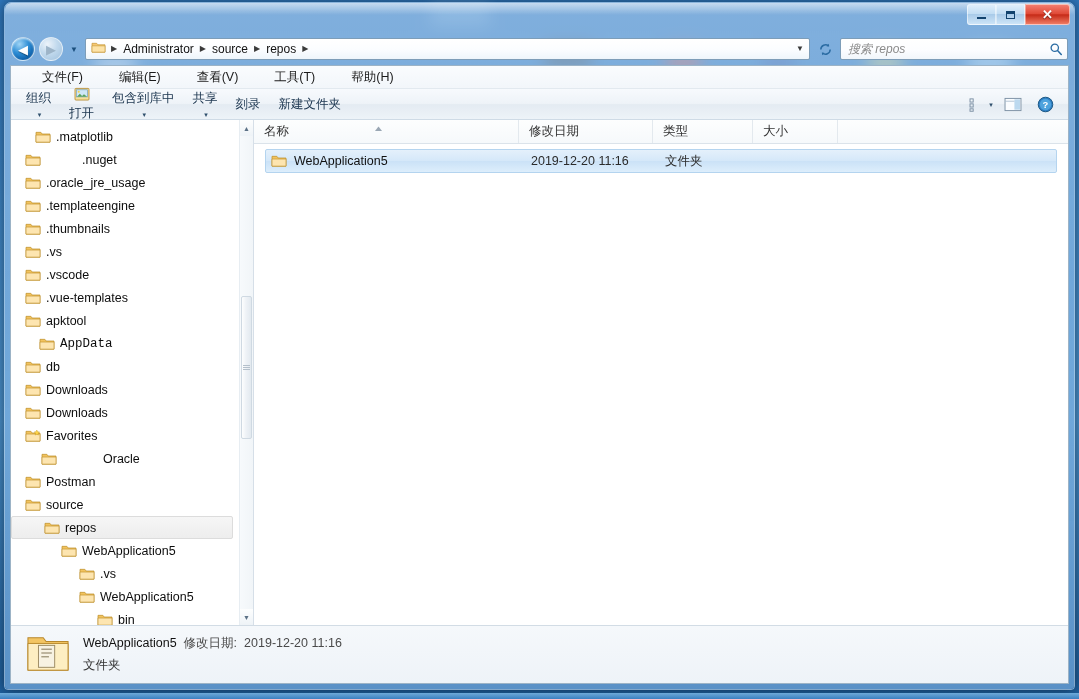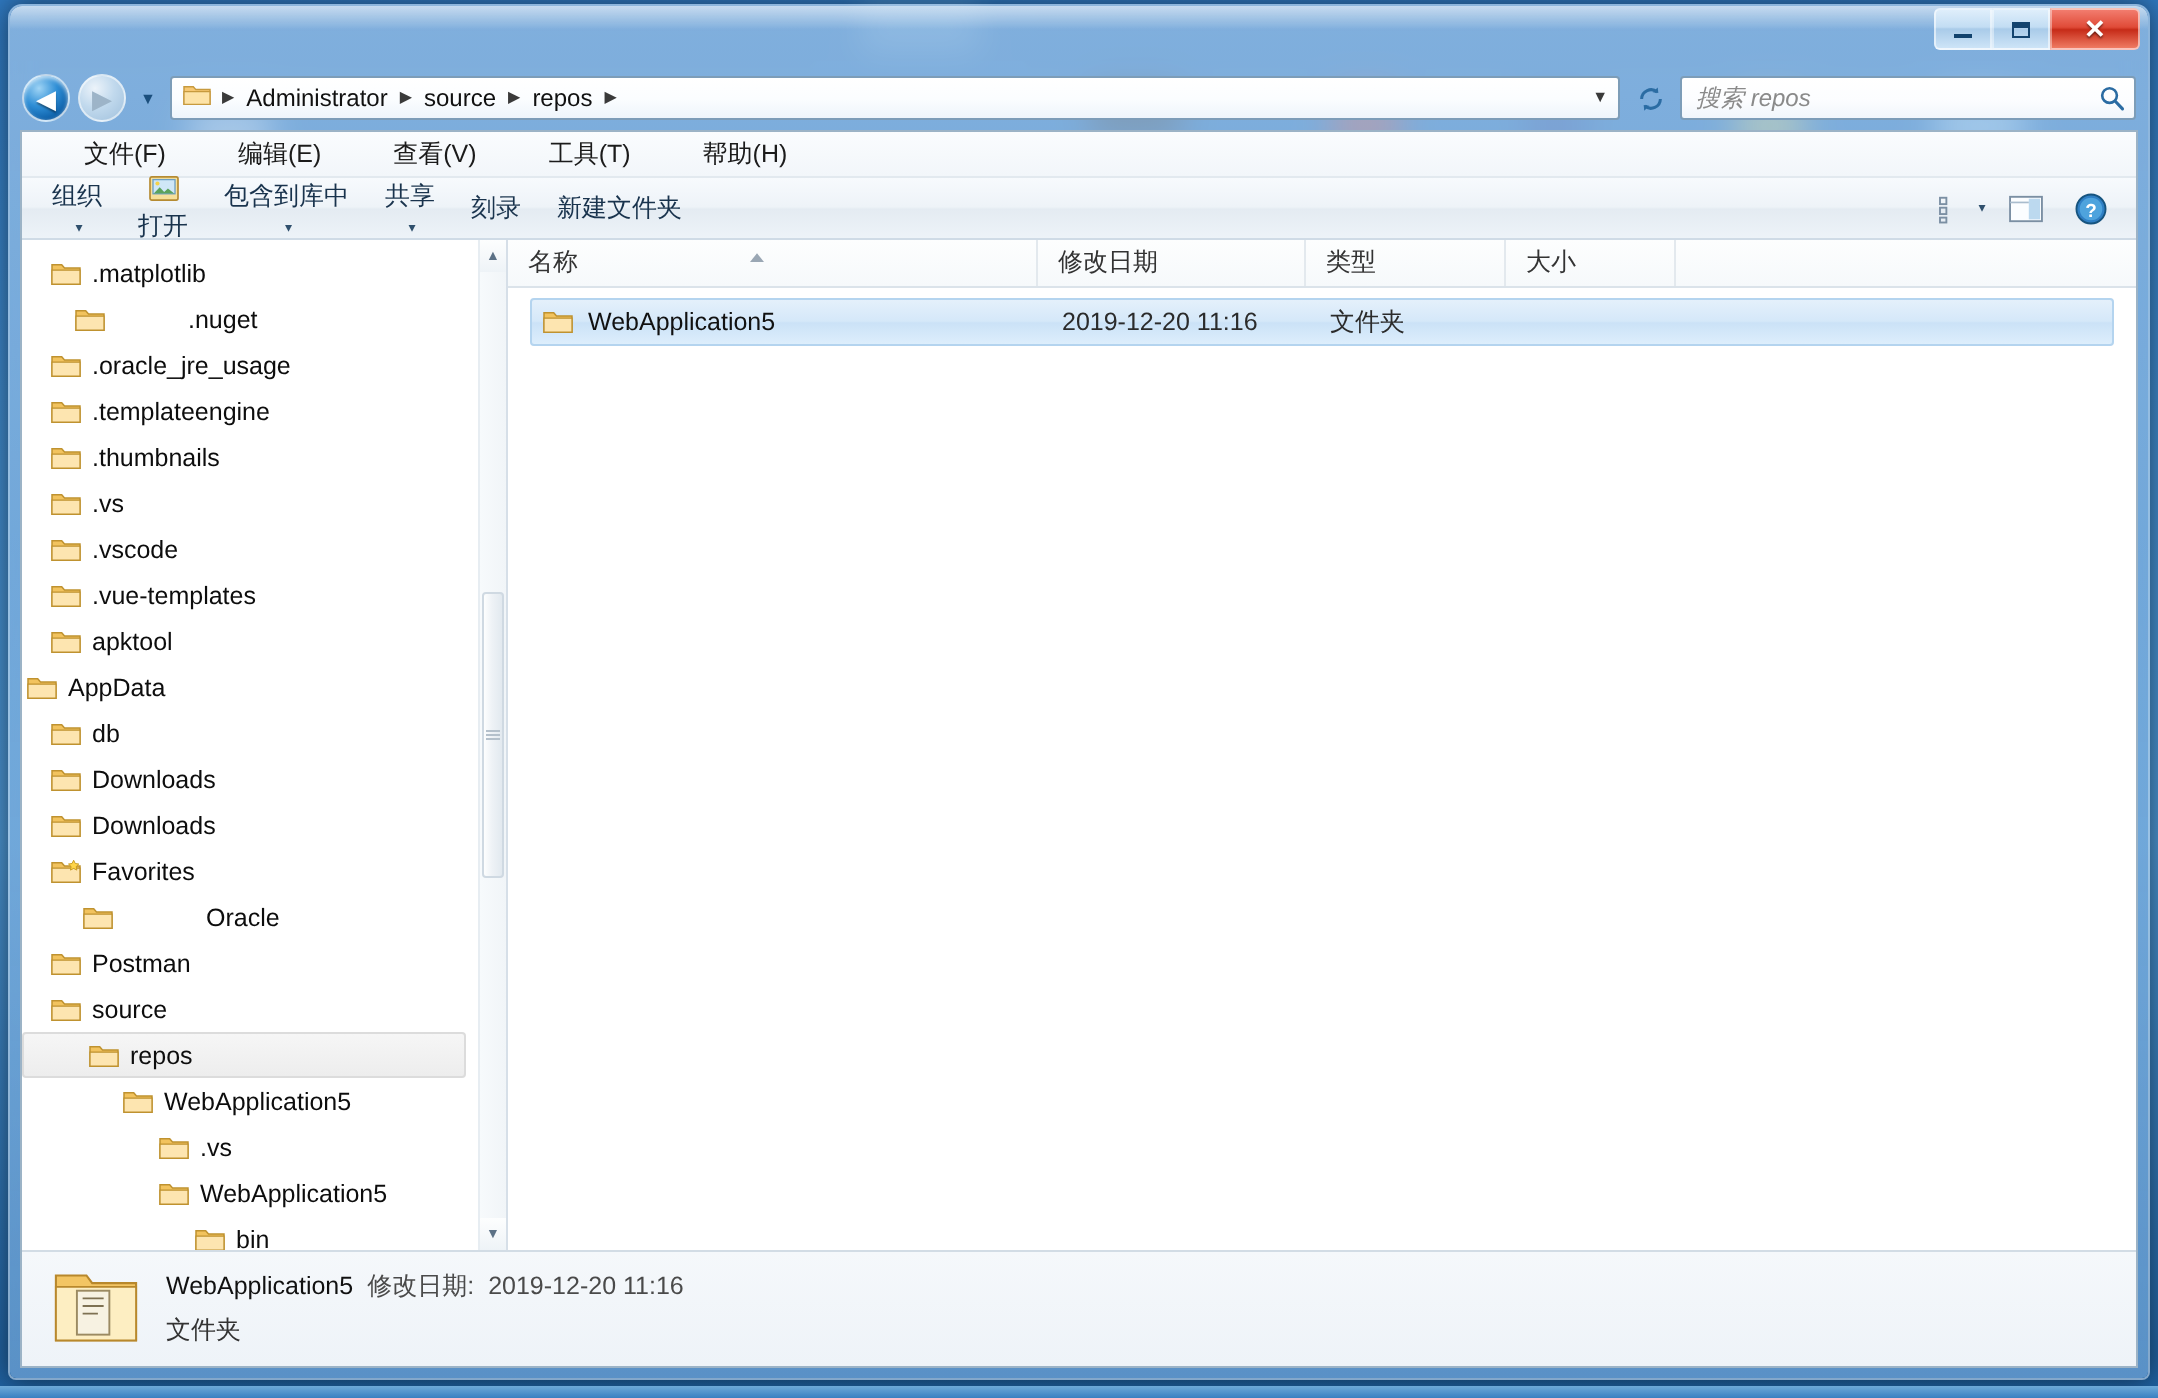--- a/index.html
+++ b/index.html
@@ -376,28 +376,28 @@
             <text x="9" y="13.2" font-size="10" font-family="Liberation Sans, sans-serif" font-weight="bold" fill="#fff" text-anchor="middle">?</text>
           </svg>
         </div>
       </div>
     </div>
 
     <div id="body">
 
       <div id="navpane">
         <div id="navlist">
-            <div class="treerow" style="padding-left: 14px;">
+            <div class="treerow" style="padding-left: 24px;">
               <svg width="16" height="14" viewBox="0 0 17 15">
                 <path d="M1 2.5h5.2l1.5 1.8H16V13H1z" fill="#f2c35e" stroke="#bf922f" stroke-width=".8"></path>
                 <path d="M1 5.4h15V13H1z" fill="#fde5b0" stroke="#bf922f" stroke-width=".7"></path>
               </svg>
               <span class="tlabel">.matplotlib</span>
             </div>
-            <div class="treerow" style="padding-left: 26px; gap: 41px;">
+            <div class="treerow" style="padding-left: 14px; gap: 41px;">
               <svg width="16" height="14" viewBox="0 0 17 15">
                 <path d="M1 2.5h5.2l1.5 1.8H16V13H1z" fill="#f2c35e" stroke="#bf922f" stroke-width=".8"></path>
                 <path d="M1 5.4h15V13H1z" fill="#fde5b0" stroke="#bf922f" stroke-width=".7"></path>
               </svg>
               <span class="tlabel">.nuget</span>
             </div>
             <div class="treerow" style="padding-left: 14px;">
               <svg width="16" height="14" viewBox="0 0 17 15">
                 <path d="M1 2.5h5.2l1.5 1.8H16V13H1z" fill="#f2c35e" stroke="#bf922f" stroke-width=".8"></path>
                 <path d="M1 5.4h15V13H1z" fill="#fde5b0" stroke="#bf922f" stroke-width=".7"></path>
@@ -439,21 +439,21 @@
               </svg>
               <span class="tlabel">.vue-templates</span>
             </div>
             <div class="treerow" style="padding-left: 14px;">
               <svg width="16" height="14" viewBox="0 0 17 15">
                 <path d="M1 2.5h5.2l1.5 1.8H16V13H1z" fill="#f2c35e" stroke="#bf922f" stroke-width=".8"></path>
                 <path d="M1 5.4h15V13H1z" fill="#fde5b0" stroke="#bf922f" stroke-width=".7"></path>
               </svg>
               <span class="tlabel">apktool</span>
             </div>
-            <div class="treerow" style="padding-left: 2px;">
+            <div class="treerow" style="padding-left: 28px; font-family: Liberation Mono, monospace;">
               <svg width="16" height="14" viewBox="0 0 17 15">
                 <path d="M1 2.5h5.2l1.5 1.8H16V13H1z" fill="#f2c35e" stroke="#bf922f" stroke-width=".8"></path>
                 <path d="M1 5.4h15V13H1z" fill="#fde5b0" stroke="#bf922f" stroke-width=".7"></path>
               </svg>
               <span class="tlabel">AppData</span>
             </div>
             <div class="treerow" style="padding-left: 14px;">
               <svg width="16" height="14" viewBox="0 0 17 15">
                 <path d="M1 2.5h5.2l1.5 1.8H16V13H1z" fill="#f2c35e" stroke="#bf922f" stroke-width=".8"></path>
                 <path d="M1 5.4h15V13H1z" fill="#fde5b0" stroke="#bf922f" stroke-width=".7"></path>

